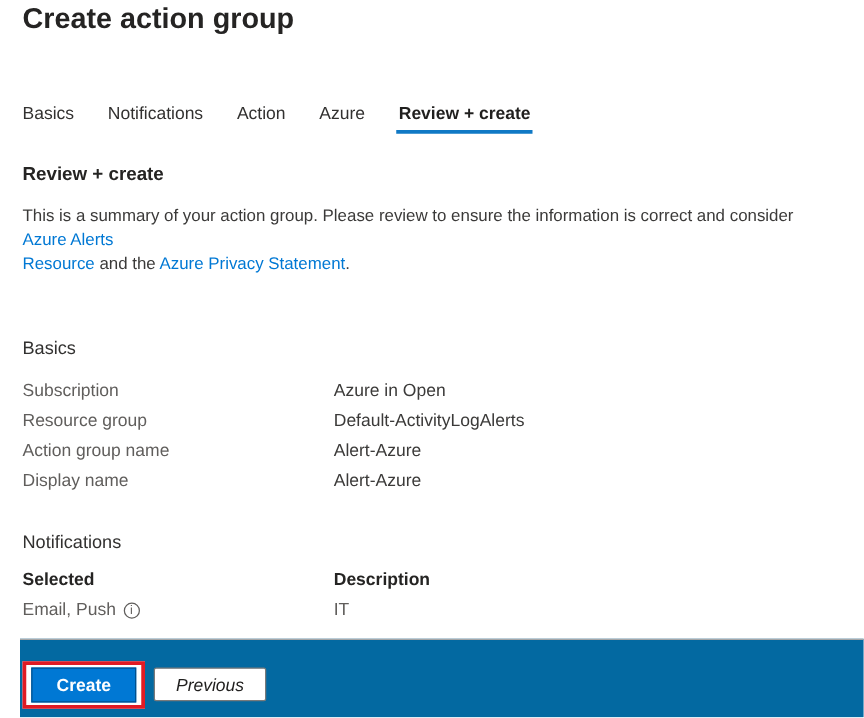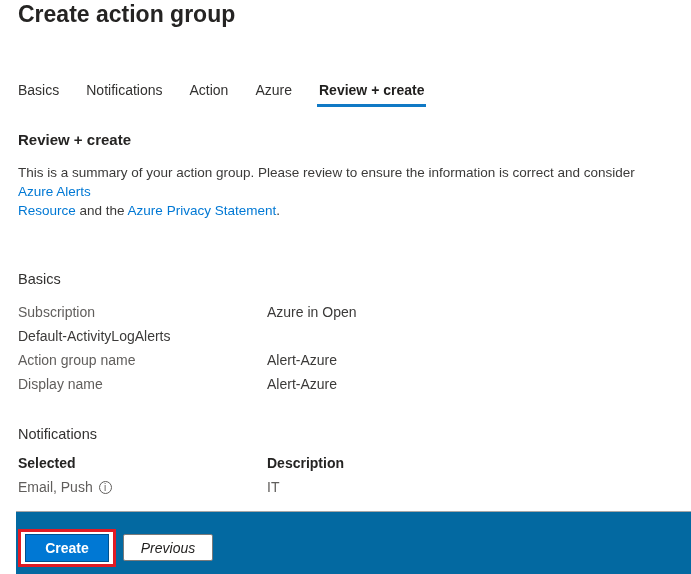--- a/index.html
+++ b/index.html
@@ -178,20 +178,21 @@
   </div>
 
   <div class="section-heading">Basics</div>
 
   <div class="kv-rows">
     <div class="kv-row">
       <div class="kv-label">Subscription</div>
       <div class="kv-value">Azure in Open</div>
     </div>
     <div class="kv-row">
+      <div class="kv-label">Resource group</div>
       <div class="kv-value">Default-ActivityLogAlerts</div>
     </div>
     <div class="kv-row">
       <div class="kv-label">Action group name</div>
       <div class="kv-value">Alert-Azure</div>
     </div>
     <div class="kv-row">
       <div class="kv-label">Display name</div>
       <div class="kv-value">Alert-Azure</div>
     </div>

